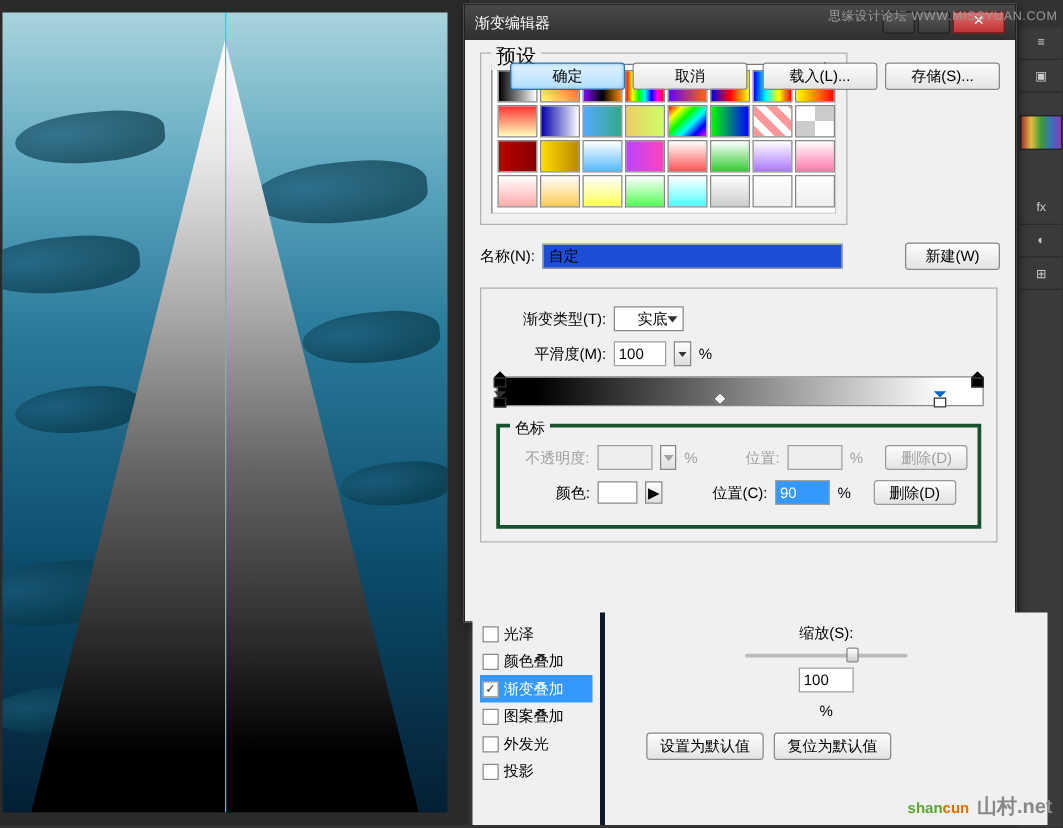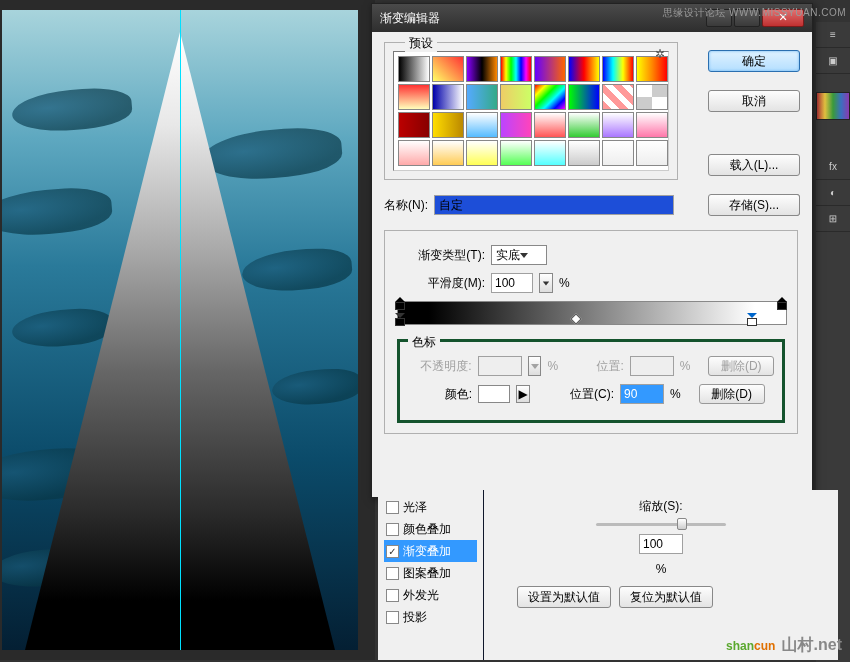--- a/index.html
+++ b/index.html
@@ -13,36 +13,36 @@
 
 .dialog { position: absolute; left: 371px; top: 3px; width: 442px; height: 495px; background: #f0f0f0; border: 1px solid #222; box-shadow: 2px 2px 8px rgba(0,0,0,0.5); }
 .titlebar { height: 28px; background: linear-gradient(180deg, #4a4a4a 0%, #2e2e2e 100%); color: #fff; display: flex; align-items: center; padding: 0 8px; justify-content: space-between; }
 .titlebar-text { font-size: 12px; }
 .win-close { width: 42px; height: 18px; background: linear-gradient(180deg, #e07070 0%, #c03030 100%); border: 1px solid #7a1a1a; border-radius: 2px; color: #fff; text-align: center; line-height: 15px; font-size: 11px; }
 .win-btns { display: flex; gap: 2px; }
 .win-btn { width: 26px; height: 18px; background: linear-gradient(180deg, #5a5a5a, #3a3a3a); border: 1px solid #222; border-radius: 2px; }
 
 .dlg-body { padding: 10px 12px; position: relative; }
 .preset-group { border: 1px solid #b0b0b0; padding: 8px; width: 294px; position: relative; }
-.preset-legend { position: absolute; top: -8px; left: 20px; background: #f0f0f0; padding: 0 4px; font-size: 12px; }
+.preset-legend { position: absolute; top: -8px; left: 8px; background: #f0f0f0; padding: 0 4px; font-size: 16px; }
 .gear { position: absolute; right: 8px; top: 4px; width: 14px; height: 14px; color: #555; }
 .swatches { width: 276px; height: 120px; border: 1px inset #ccc; background: #fff; padding: 4px; display: grid; grid-template-columns: repeat(8, 32px); grid-template-rows: repeat(4, 26px); gap: 2px; overflow: hidden; }
 .sw { width: 32px; height: 26px; border: 1px solid #888; }
 
-.right-btns { position: absolute; right: 12px; top: 18px; display: flex; flex-direction: column; gap: 18px; }
+.right-btns { position: absolute; right: 12px; top: 18px; display: flex; flex-direction: row; gap: 6px; }
 .btn { width: 92px; height: 22px; border: 1px solid #888; border-radius: 3px; background: linear-gradient(180deg, #fdfdfd, #e3e3e3); font-size: 12px; text-align: center; line-height: 20px; cursor: default; }
 .btn.primary { border: 1px solid #2a6fb0; background: linear-gradient(180deg, #dff2ff, #b5dfff); box-shadow: 0 0 3px #6cb6f0 inset; }
 
 .name-row { margin-top: 14px; display: flex; align-items: center; gap: 6px; }
 .name-row input { width: 240px; height: 20px; border: 1px solid #a0a0a0; padding: 0 4px; background: #1d4ed8; }
 
 .type-group { margin-top: 14px; border: 1px solid #b0b0b0; padding: 14px 12px 10px; width: 414px; position: relative; }
 .type-row { display: flex; align-items: center; gap: 6px; margin-bottom: 8px; }
 .type-row label { width: 88px; text-align: right; }
-.select { width: 56px; height: 20px; border: 1px solid #888; background: #fff; display: inline-flex; align-items: center; padding: 0 4px; justify-content: flex-start; }
+.select { width: 56px; height: 20px; border: 1px solid #888; background: #fff; display: inline-flex; align-items: center; padding: 0 4px; justify-content: flex-end; }
 .tri-down { width: 0; height: 0; border-left: 4px solid transparent; border-right: 4px solid transparent; border-top: 5px solid #333; }
 .num-input { width: 42px; height: 20px; border: 1px solid #a0a0a0; text-align: left; padding: 0 3px; background: #fff; }
 .spinner { width: 14px; height: 20px; border: 1px solid #888; background: linear-gradient(180deg,#fff,#ddd); display: inline-flex; align-items: center; justify-content: center; }
 .grad-bar-wrap { position: relative; margin-top: 6px; }
 .grad-bar { width: 390px; height: 24px; border: 1px solid #888; background: linear-gradient(90deg, #000 0%, #000 8%, #fff 92%, #fff 100%); margin: 6px 0 14px; }
 .stop-top { position: absolute; top: -4px; width: 10px; height: 10px; }
 .stop-bot { position: absolute; bottom: -2px; width: 12px; height: 14px; }
 .stop-arrow { width: 0; height: 0; border-left: 5px solid transparent; border-right: 5px solid transparent; }
 .stop-box { width: 10px; height: 8px; border: 1px solid #333; }
 .diamond { position: absolute; bottom: 2px; width: 8px; height: 8px; border: 1px solid #555; transform: rotate(45deg); background: #fff; }
@@ -52,21 +52,21 @@
 .cs-row { display: flex; align-items: center; gap: 6px; margin-bottom: 8px; flex-wrap: nowrap; }
 .cs-row .lbl { text-align: right; }
 .disabled { color: #a0a0a0; }
 .small-input { width: 44px; height: 20px; border: 1px solid #a0a0a0; background: #fff; padding: 0 3px; }
 .small-input.sel { background: #3399ff; color: #fff; }
 .small-btn { width: 66px; height: 20px; border: 1px solid #999; border-radius: 3px; background: linear-gradient(180deg,#fdfdfd,#e3e3e3); font-size: 12px; text-align: center; line-height: 18px; }
 .color-swatch { width: 32px; height: 18px; border: 1px solid #888; background: #fff; }
 .play { width: 14px; height: 18px; border: 1px solid #888; background: linear-gradient(180deg,#fff,#ddd); display: inline-flex; align-items: center; justify-content: center; }
 
 .under-panel { position: absolute; left: 378px; top: 490px; width: 460px; height: 170px; background: #f0f0f0; display: flex; }
-.style-list { width: 106px; padding: 6px 6px; border-right: 1px solid #0f172a; }
+.style-list { width: 106px; padding: 6px 6px; border-right: 4px solid #0f172a; }
 .style-item { display: flex; align-items: center; gap: 4px; height: 22px; padding: 0 2px; }
 .style-item.sel { background: #3399ff; color: #fff; }
 .chk { width: 13px; height: 13px; border: 1px solid #888; background: #fff; display: inline-flex; align-items: center; justify-content: center; font-size: 10px; color: #333; }
 .right-under { flex: 1; padding: 8px 12px; position: relative; }
 .scale-row { display: flex; align-items: center; gap: 8px; margin-bottom: 10px; flex-direction: column; }
 .slider-track { width: 130px; height: 3px; background: #bbb; position: relative; border-radius: 2px;}
 .slider-thumb { position: absolute; left: 62%; top: -5px; width: 10px; height: 12px; background: linear-gradient(180deg,#fff,#ccc); border: 1px solid #888; border-radius: 2px; }
 .def-btns { display: flex; gap: 8px; padding-left: 21px; }
 .def-btn { height: 22px; padding: 0 10px; border: 1px solid #888; border-radius: 3px; background: linear-gradient(180deg,#fdfdfd,#e3e3e3); line-height: 20px; }
 

